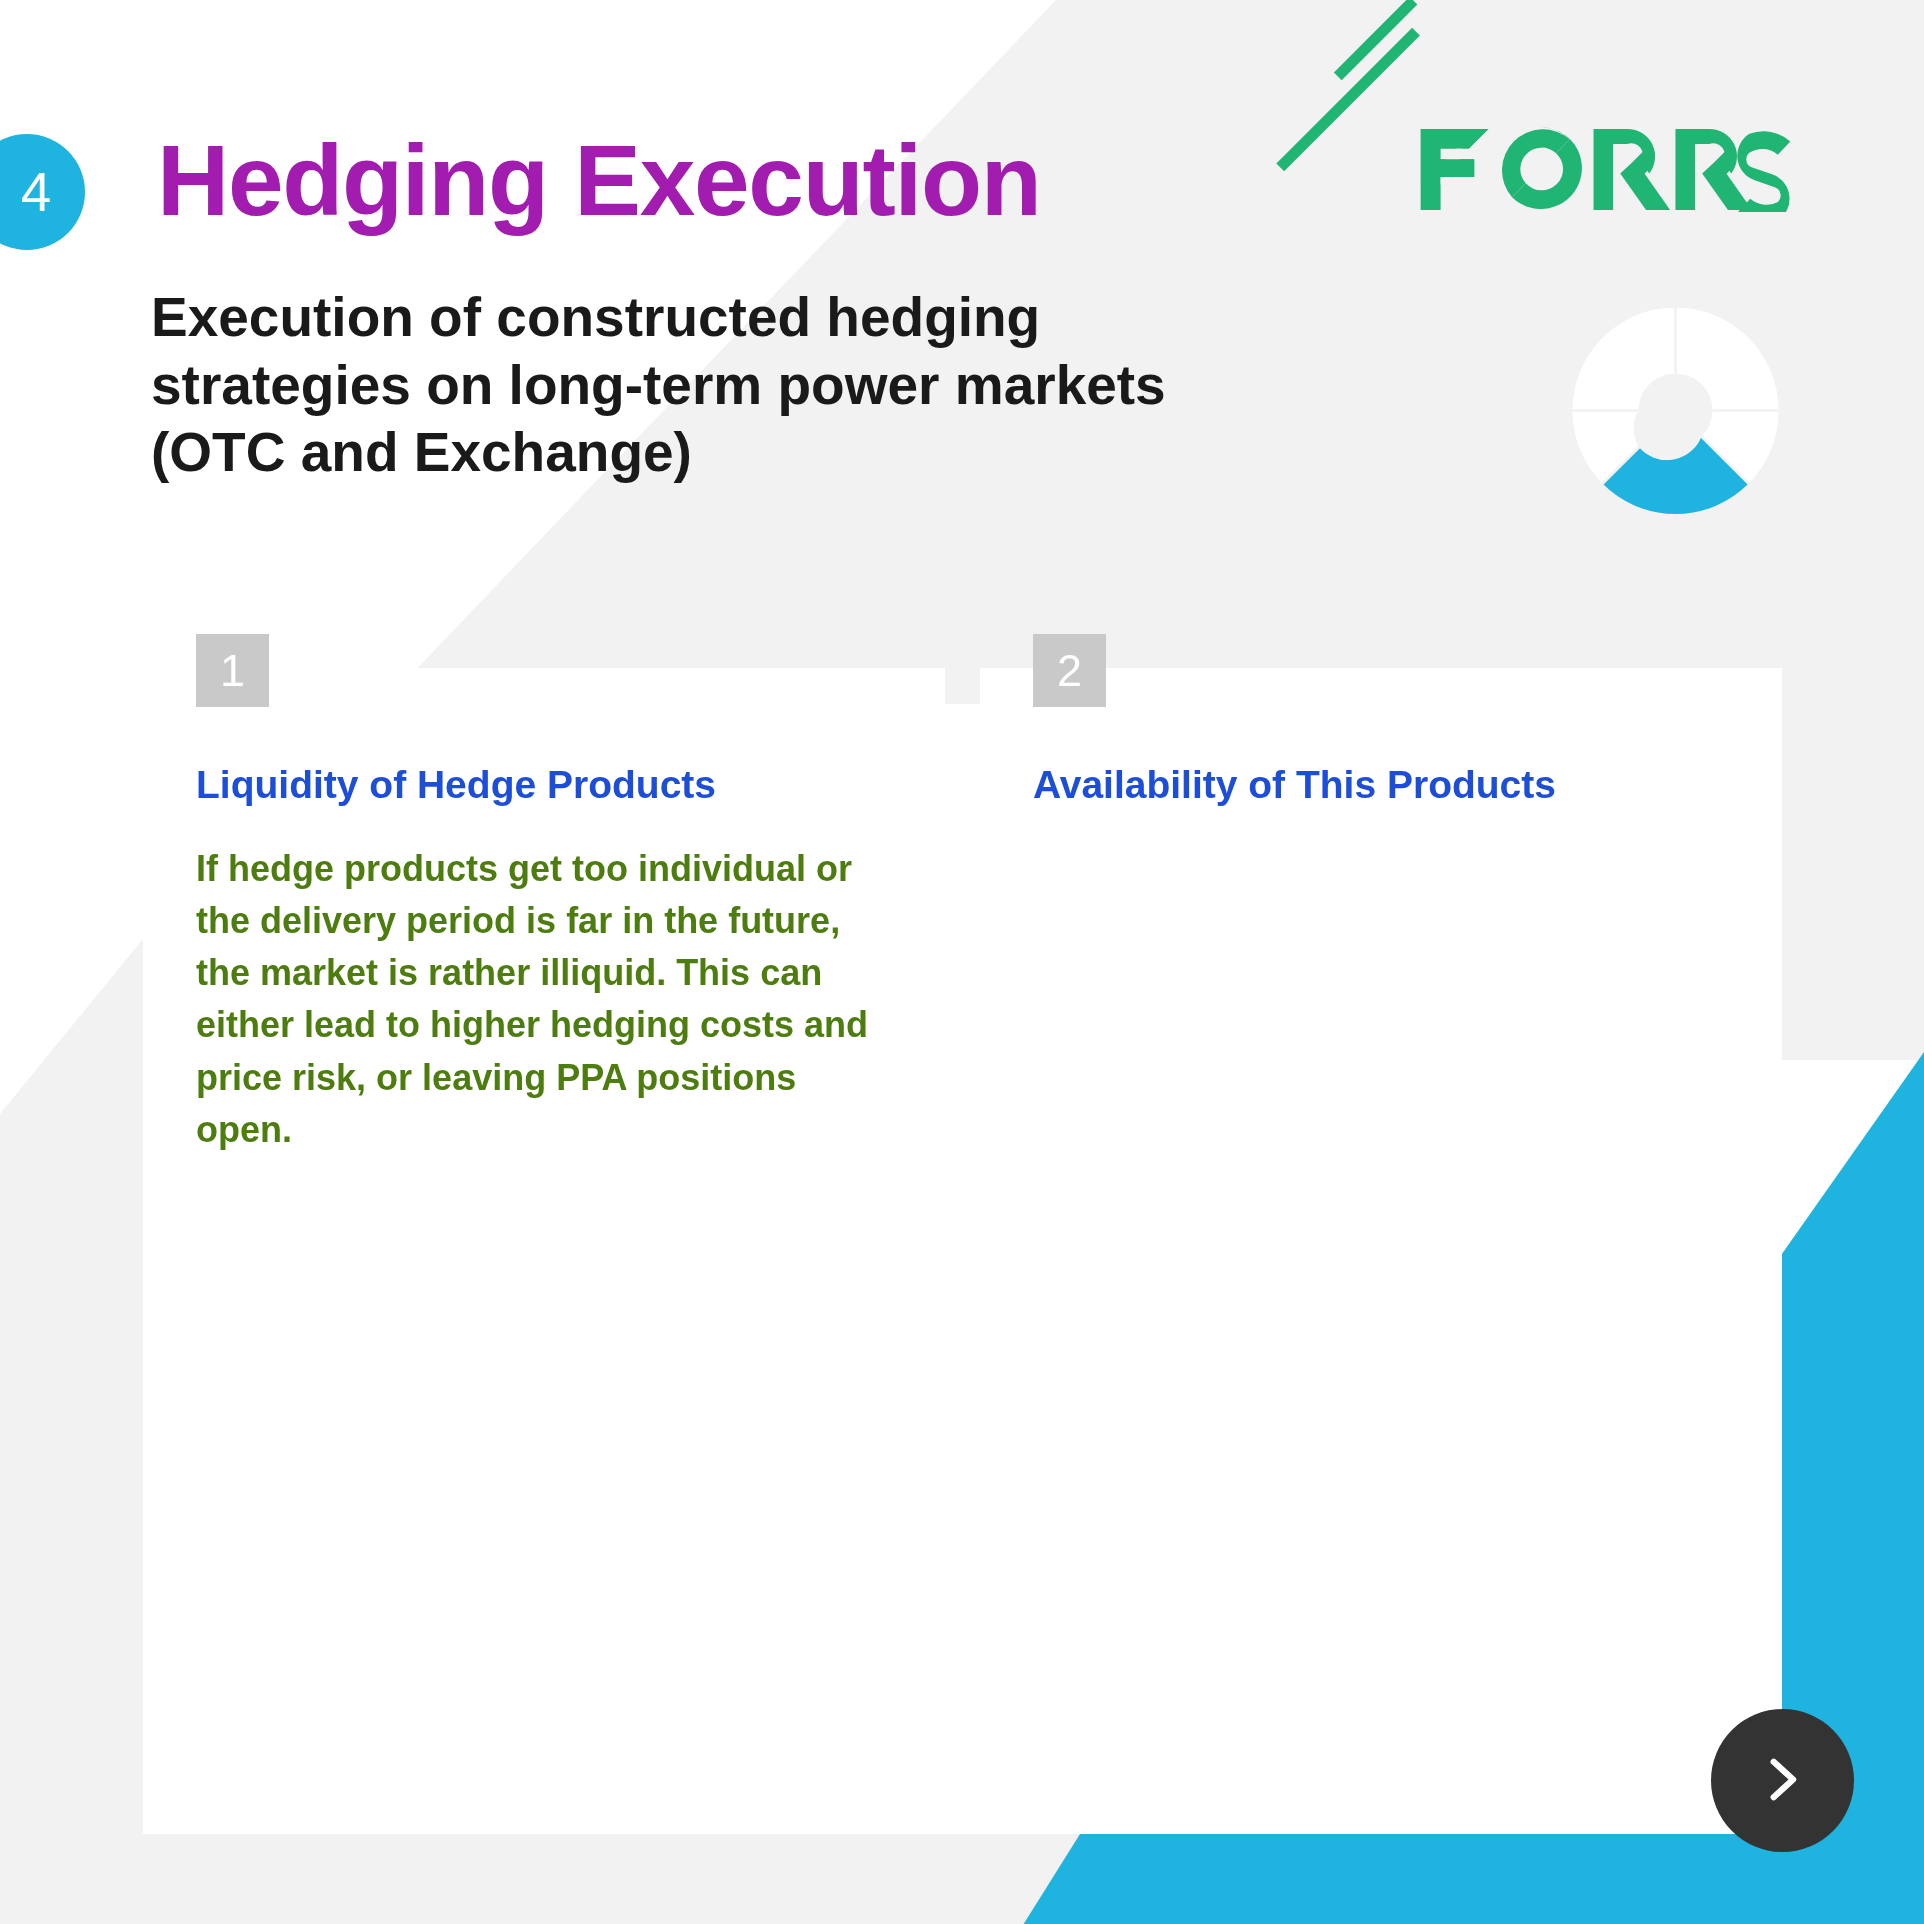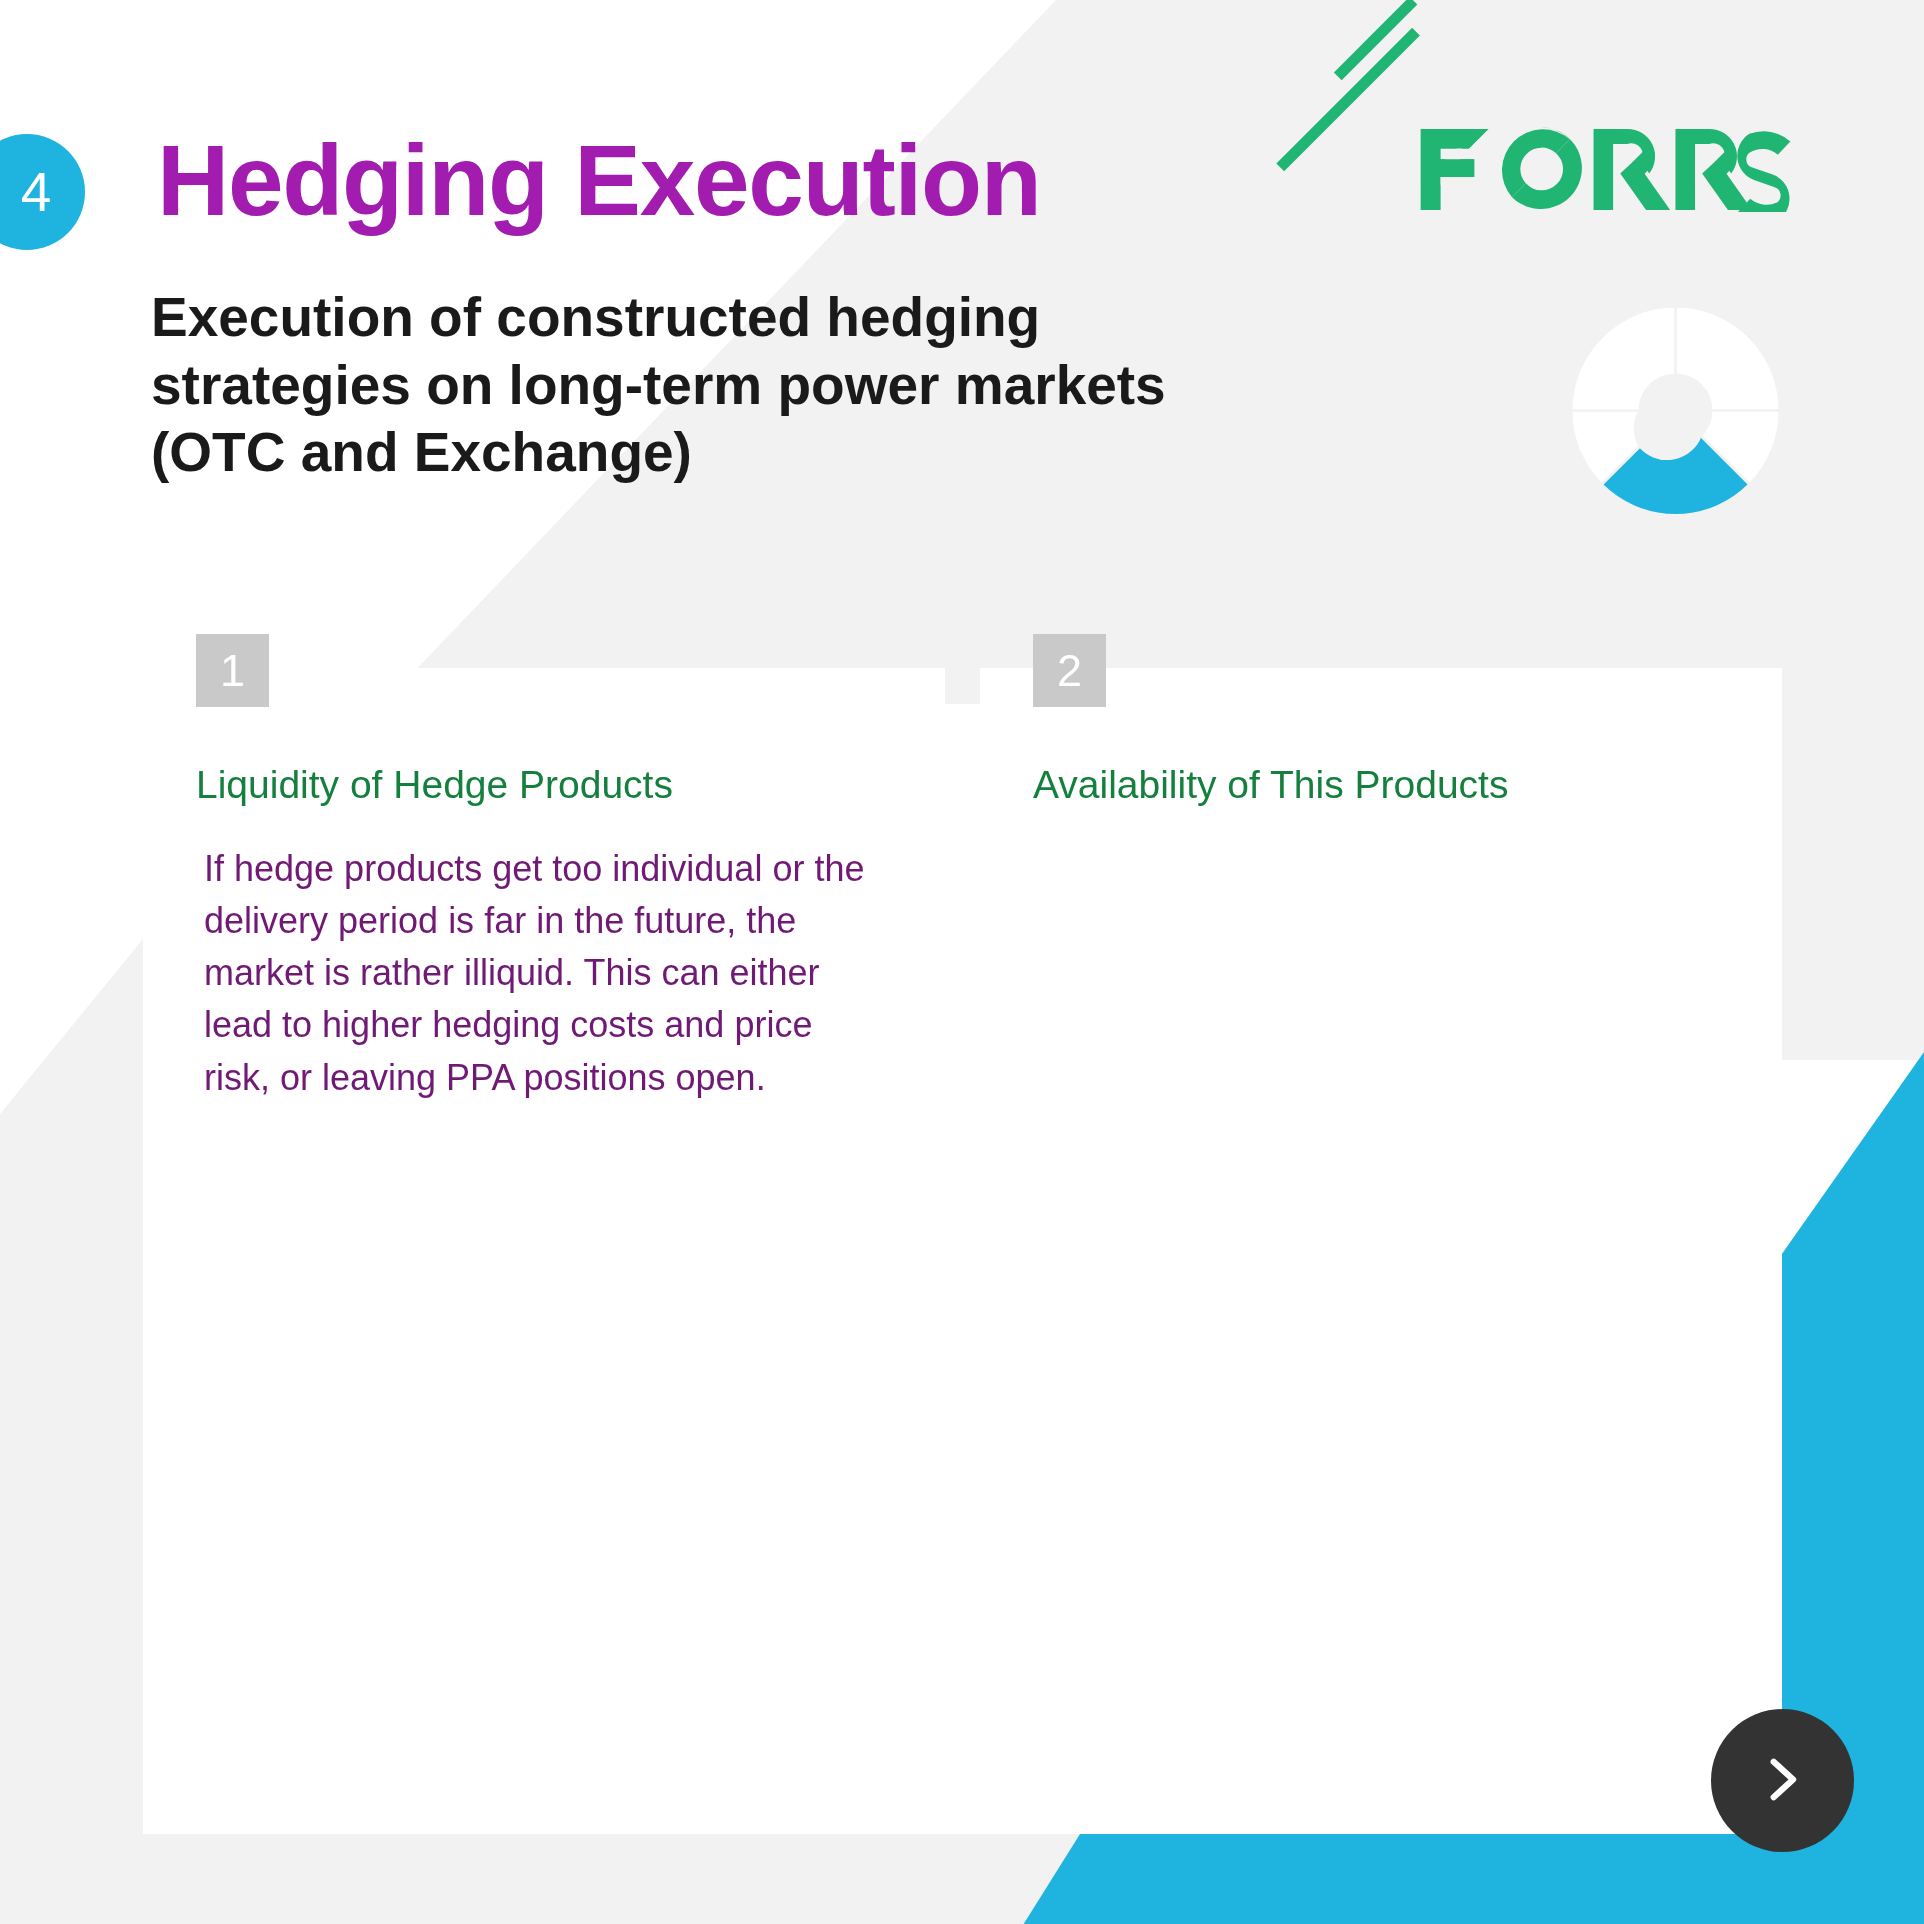--- a/index.html
+++ b/index.html
@@ -156,31 +156,31 @@
     color: #ffffff;
     font-size: 45px;
     font-weight: 400;
     line-height: 1;
   }
 
   .card-body { padding: 94px 53px 0 53px; }
 
   .card-heading {
     font-size: 39px;
-    font-weight: 400;
-    color: #15803d;
+    font-weight: 700;
+    color: #1d4ed8;
     margin: 0 0 34px 0;
     line-height: 1.2;
   }
   .card-text {
     font-size: 36px;
-    font-weight: 400;
-    color: #701a75;
+    font-weight: 700;
+    color: #4d7c0f;
     line-height: 1.45;
-    margin: 8px;
+    margin: 0;
   }
 
   
   .next-btn {
     position: absolute;
     left: 1711px; top: 1709px;
     width: 143px; height: 143px;
     border-radius: 50%;
     background: #333333;
     display: flex;

